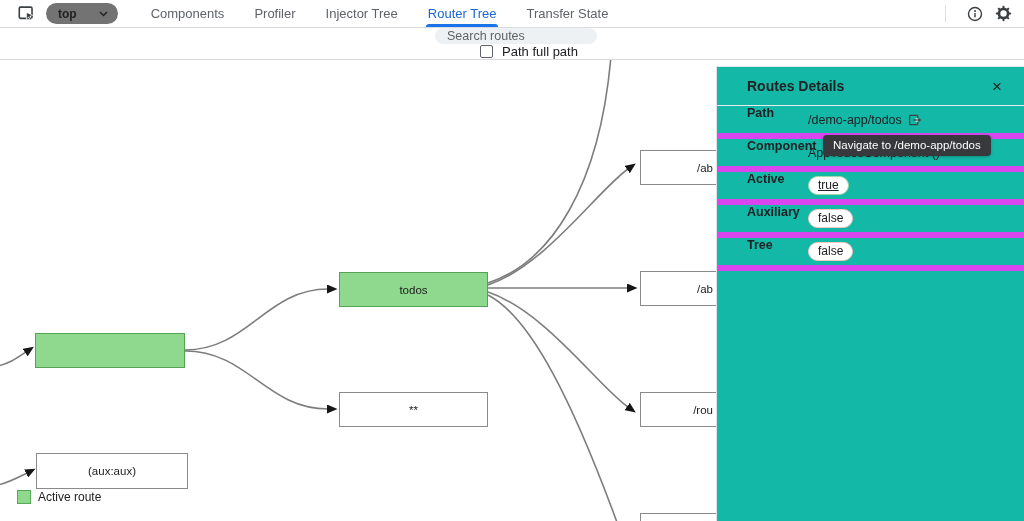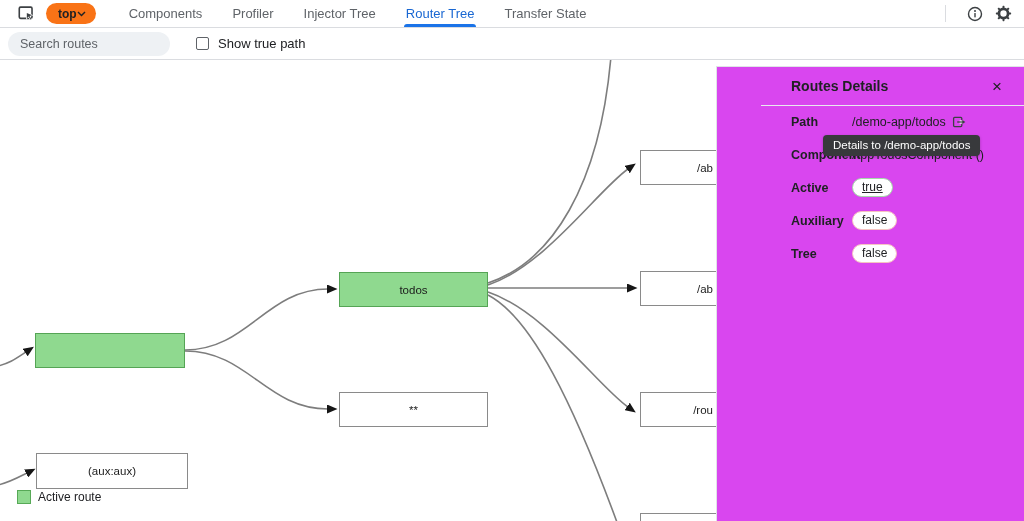--- a/index.html
+++ b/index.html
@@ -4,37 +4,37 @@
 <style>
   * { margin:0; padding:0; box-sizing:border-box; }
   html,body { width:1024px; height:521px; overflow:hidden; background:#fff;
               font-family:"Liberation Sans", sans-serif; color:#202124; }
 
   
   .header { height:28px; display:flex; align-items:center; padding-left:16px;
             border-bottom:1px solid #dadce0; background:#fff; }
   .inspect-btn { width:20px; height:20px; display:flex; align-items:center; justify-content:center;
                  cursor:pointer; margin-right:10px; }
-  .frame-select { height:21px; background:#f97316; border-radius:11px; display:flex;
-                  align-items:center; padding:0 10px 0 12px; cursor:pointer; margin-right:18px; }
+  .frame-select { height:21px; background:#737373; border-radius:11px; display:flex;
+                  align-items:center; gap:22px; padding:0 10px 0 12px; cursor:pointer; margin-right:18px; }
   .frame-select .val { font-size:12px; font-weight:700; }
   .tabs { display:flex; height:100%; }
   .tab { display:flex; align-items:center; padding:0 15px; font-size:13px; font-weight:500;
          color:#5f6368; cursor:pointer; position:relative; white-space:nowrap; }
   .tab.active { color:#1967d2; }
   .tab.active::after { content:""; position:absolute; left:13px; right:13px; bottom:0;
                        height:3px; background:#1a73e8; border-radius:3px 3px 0 0; }
   .header-right { margin-left:auto; display:flex; align-items:center; padding-right:10px; }
   .vdivider { width:1px; height:17px; background:#dadce0; margin-right:12px; }
   .hicon { width:22px; height:22px; display:flex; align-items:center; justify-content:center;
            cursor:pointer; margin-left:6px; }
 
   
   .toolbar { height:32px; display:flex; align-items:center; padding-left:8px;
-             border-bottom:1px solid #dadce0; background:#fff; }
+             border-bottom:1px solid #dadce0; background:#fff;flex-direction:column; }
   .search-input { width:162px; height:24px; border:none; outline:none; background:#eef1f4;
                   border-radius:12px; padding:0 12px; font-size:12.5px;
                   font-family:"Liberation Sans", sans-serif; color:#202124; }
   .search-input::placeholder { color:#5f6368; }
   .fullpath { display:flex; align-items:center; margin-left:26px; gap:9px; }
   .fullpath input { appearance:none; -webkit-appearance:none; width:13px; height:13px;
                     border:1.5px solid #5f6368; border-radius:2px; background:#fff; cursor:pointer; }
   .fullpath label { font-size:13px; font-weight:500; color:#202124; cursor:pointer; }
 
   
@@ -43,29 +43,29 @@
   .node { position:absolute; background:#fff; border:1px solid #8a8a8a; display:flex;
           align-items:center; justify-content:center; font-size:11.5px; color:#1b1b1b; z-index:2; }
   .node.active-route { background:#8fd98f; border-color:#55a455; }
   .node.cut { justify-content:flex-end; padding-right:76px; }
   .legend { position:absolute; left:16px; top:429px; display:flex; align-items:flex-start;
             gap:7px; z-index:3; background:#fff; padding:1px 4px 1px 1px; }
   .legend .swatch { width:14px; height:14px; background:#8fd98f; border:1px solid #57a957; }
   .legend .lbl { font-size:12px; color:#202124; }
 
   
-  .panel { position:absolute; left:716px; top:6px; right:0; bottom:0; background:#d946ef;
-           border-left:1px solid #e0e3e7; border-top:1px solid #e0e3e7; z-index:10;padding-left:44px; }
+  .panel { position:absolute; left:716px; top:6px; right:0; bottom:0; background:#14b8a6;
+           border-left:1px solid #e0e3e7; border-top:1px solid #e0e3e7; z-index:10; }
   .panel-header { height:39px; display:flex; align-items:center; padding:0 16px 0 30px;
                   border-bottom:1px solid #e9eaee; }
   .panel-title { font-size:14px; font-weight:700; }
   .panel-close { margin-left:auto; background:none; border:none; font-size:17px; line-height:1;
                  color:#202124; cursor:pointer; padding:2px 6px; }
-  .prow { height:33px; display:flex; align-items:center; padding-left:30px;
-          border-bottom:2px solid #d946ef; }
+  .prow { height:33px; display:flex; padding-left:30px;
+          border-bottom:6px solid #d946ef; }
   .prow .plabel { width:61px; font-size:12.5px; font-weight:700; flex-shrink:0; }
   .prow .pvalue { font-size:12.5px; display:flex; align-items:center; gap:6px; }
   .badge { display:inline-block; border:1px solid; border-radius:10px; padding:1px 9px 2px;
            font-size:12px; background:#fff; color:#202124; }
   .badge.success { border-color:#a3d9a8;text-decoration:underline; }
   .badge.danger  { border-color:#f6c4c1; }
   .nav-icon { cursor:pointer; display:inline-flex; }
 
   
   .tooltip { position:absolute; left:823px; top:75px; z-index:20; background:#38393c;
@@ -120,21 +120,21 @@
         <circle cx="8" cy="8" r="4.3" fill="none" stroke="#3c4043" stroke-width="2.6"></circle>
       </svg>
     </div>
   </div>
 </div>
 
 <div class="toolbar">
   <input class="search-input" type="text" placeholder="Search routes" style="">
   <div class="fullpath">
     <input type="checkbox" id="fullpath-cb" style="">
-    <label for="fullpath-cb">Show true path</label>
+    <label for="fullpath-cb">Path full path</label>
   </div>
 </div>
 
 <div class="main">
 
   <svg class="edges" width="1024" height="461">
     <defs>
       <marker id="arrow" markerUnits="userSpaceOnUse" markerWidth="11" markerHeight="9" refX="1" refY="4.5" orient="auto">
         <polygon points="0,0 10.5,4.5 0,9" fill="#161616"></polygon>
       </marker>
@@ -218,14 +218,14 @@
         </span>
     </div>
     <div class="prow">
       <span class="plabel">Tree</span>
       <span class="pvalue">
           <span class="badge danger">false</span>
         </span>
     </div>
   </div>
 
-  <div class="tooltip">Details to /demo-app/todos</div>
+  <div class="tooltip">Navigate to /demo-app/todos</div>
 </div>
 
 </body></html>

